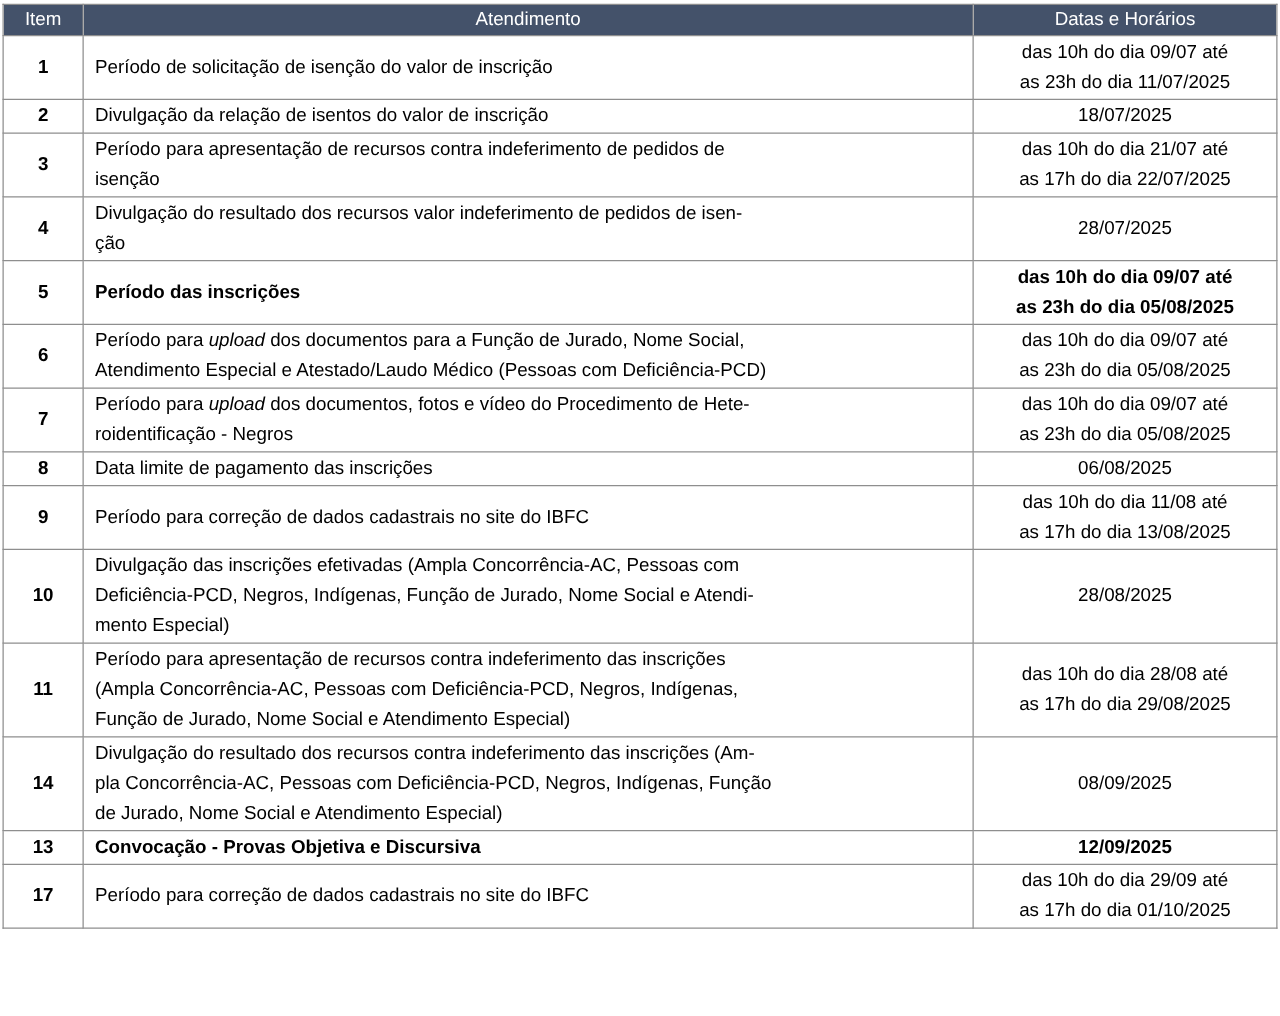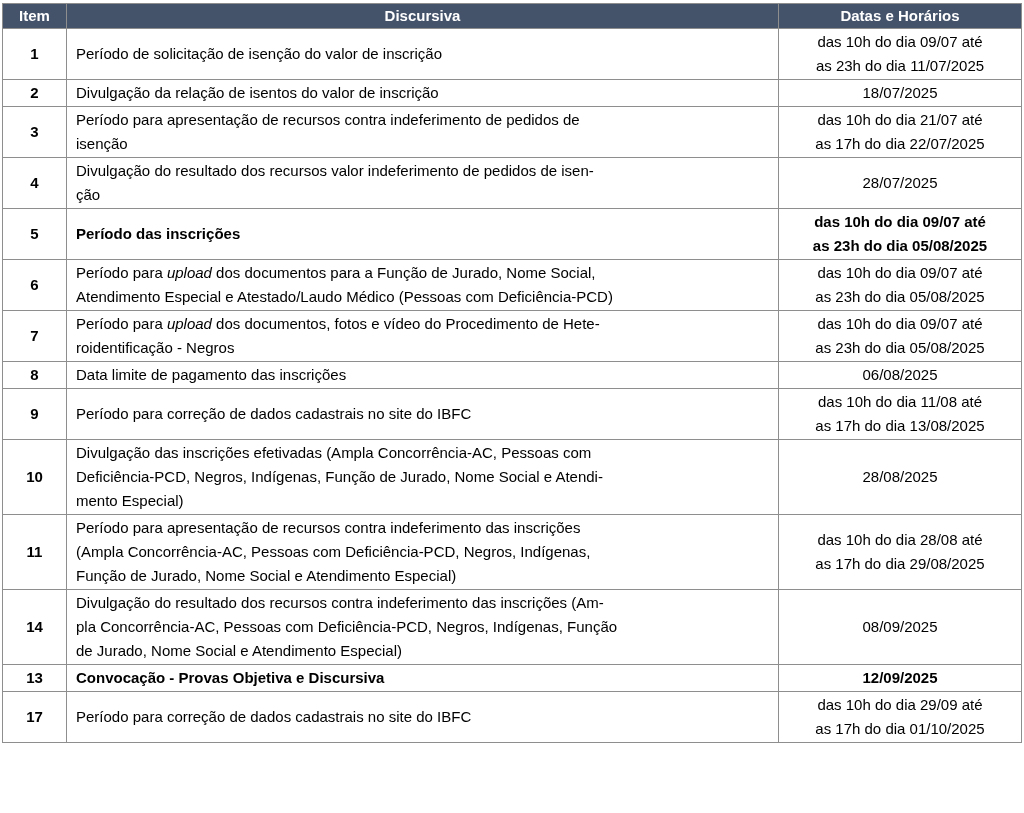--- a/index.html
+++ b/index.html
@@ -25,21 +25,21 @@
   table.schedule td {
     border: 1px solid var(--border, #8E8E8E);
     font-size: 15px;
     line-height: 24px;
     vertical-align: middle;
     overflow: hidden;
   }
   table.schedule th {
     background: var(--header-bg, #44526A);
     color: var(--header-text, #ffffff);
-    font-weight: bold;
+    font-weight: normal;
     height: 24px;
     padding: 0;
   }
   td.item-col {
     text-align: center;
     font-weight: bold;
     padding: 1px 2px;
   }
   td.act-col {
     text-align: left;
@@ -62,21 +62,21 @@
 
 <table class="schedule">
   <colgroup>
     <col style="width:64px">
     <col style="width:712px">
     <col style="width:243px">
   </colgroup>
   <thead>
     <tr>
       <th>Item</th>
-      <th>Discursiva</th>
+      <th>Atendimento</th>
       <th>Datas e Horários</th>
     </tr>
   </thead>
   <tbody>
     <tr>
       <td class="item-col">1</td>
       <td class="act-col">Período de solicitação de isenção do valor de inscrição</td>
       <td class="date-col">das 10h do dia 09/07 até
 as 23h do dia 11/07/2025</td>
     </tr>

